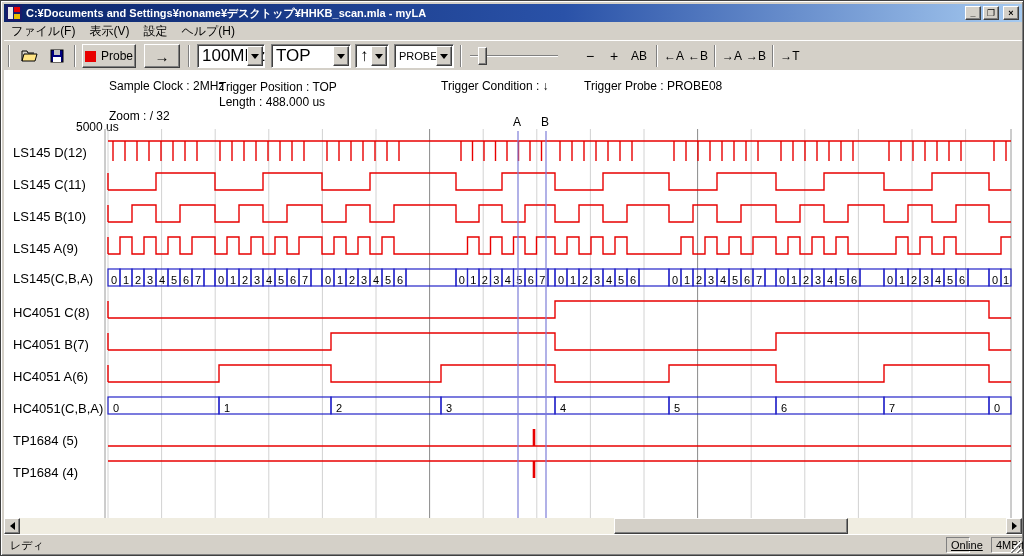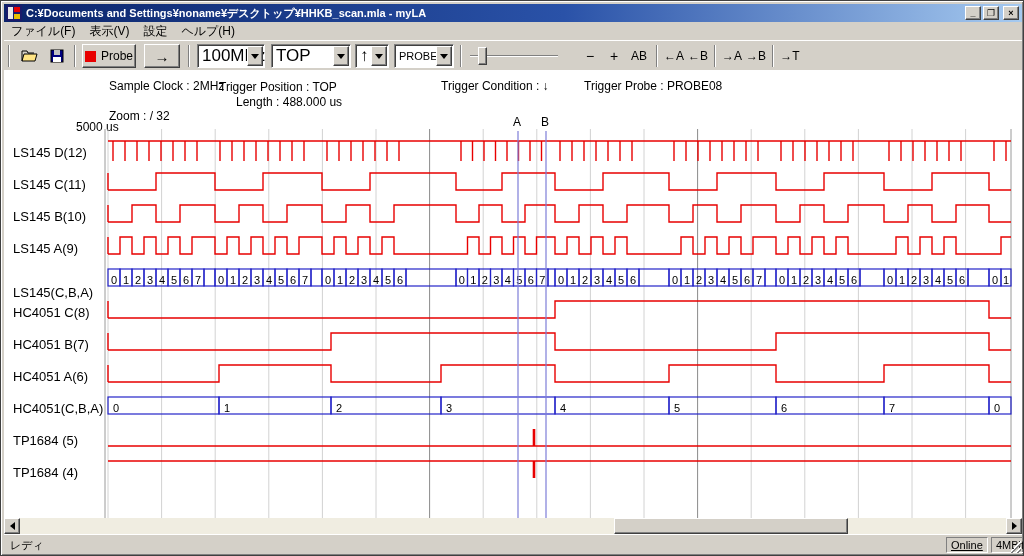--- a/index.html
+++ b/index.html
@@ -134,30 +134,30 @@
     <div class="tsep groove" style="left:768px;"></div>
     <div class="tool flatbtn" style="left:774px;width:24px;">→T</div>
   </div>
 
   <div id="client" class="abs">
     <div class="hdr" style="left:105px;top:9px;">Sample Clock : 2MHz</div>
     <div class="hdr" style="left:215px;top:10px;text-align:right;">Trigger Position : TOP</div>
     <div class="hdr" style="left:437px;top:9px;">Trigger Condition : ↓</div>
     <div class="hdr" style="left:580px;top:9px;">Trigger Probe : PROBE08</div>
     <div class="hdr" style="left:105px;top:39px;text-align:center;">Zoom : /  32</div>
-    <div class="hdr" style="left:232px;top:25px;">Length : 488.000 us</div>
+    <div class="hdr" style="left:215px;top:25px;">Length : 488.000 us</div>
     <div class="hdr" style="left:72px;top:42px;margin-top:8px;">5000 us</div>
     <div class="hdr" id="cursor-a-label" style="top: 45px; left: 509px;">A</div>
     <div class="hdr" id="cursor-b-label" style="top: 45px; left: 537px;">B</div>
     <div id="chan-labels">
         <div class="chan-label" style="top: 75px;">LS145 D(12)</div>
         <div class="chan-label" style="top: 107px;">LS145 C(11)</div>
         <div class="chan-label" style="top: 139px;">LS145 B(10)</div>
         <div class="chan-label" style="top: 171px;">LS145 A(9)</div>
-        <div class="chan-label" style="top: 215px;">LS145(C,B,A)</div>
+        <div class="chan-label" style="top: 201px;">LS145(C,B,A)</div>
         <div class="chan-label" style="top: 235px;">HC4051 C(8)</div>
         <div class="chan-label" style="top: 267px;">HC4051 B(7)</div>
         <div class="chan-label" style="top: 299px;">HC4051 A(6)</div>
         <div class="chan-label" style="top: 331px;">HC4051(C,B,A)</div>
         <div class="chan-label" style="top: 363px;">TP1684 (5)</div>
         <div class="chan-label" style="top: 395px;">TP1684 (4)</div>
       </div>
     <svg id="plot-svg" width="1018" height="448" viewBox="3 69 1018 448">
         <line x1="107" y1="128" x2="107" y2="517" stroke="#d2d2d2" stroke-width="1"></line>
         <line x1="160.6" y1="128" x2="160.6" y2="517" stroke="#d2d2d2" stroke-width="1"></line>
@@ -433,17 +433,17 @@
         <span class="tri-left"></span>
       </div>
     <div id="sb-thumb" class="raised" style="left: 610px; width: 234px;"></div>
     <div class="sb-btn raised" style="right:0;">
         <span class="tri-right"></span>
       </div>
   </div>
 
   <div id="statusbar" class="abs">
     <div class="status-panel" style="left:2px;width:934px;border:none;">レディ</div>
-    <div class="status-panel" style="left:942px;width:42px;text-decoration:underline;">Online</div>
+    <div class="status-panel" style="left:942px;width:24px;text-decoration:underline;">Online</div>
     <div class="status-panel" style="left:987px;width:40px;">4MBit</div>
     <div id="grip"></div>
   </div>
 </div>
 
 </body></html>

